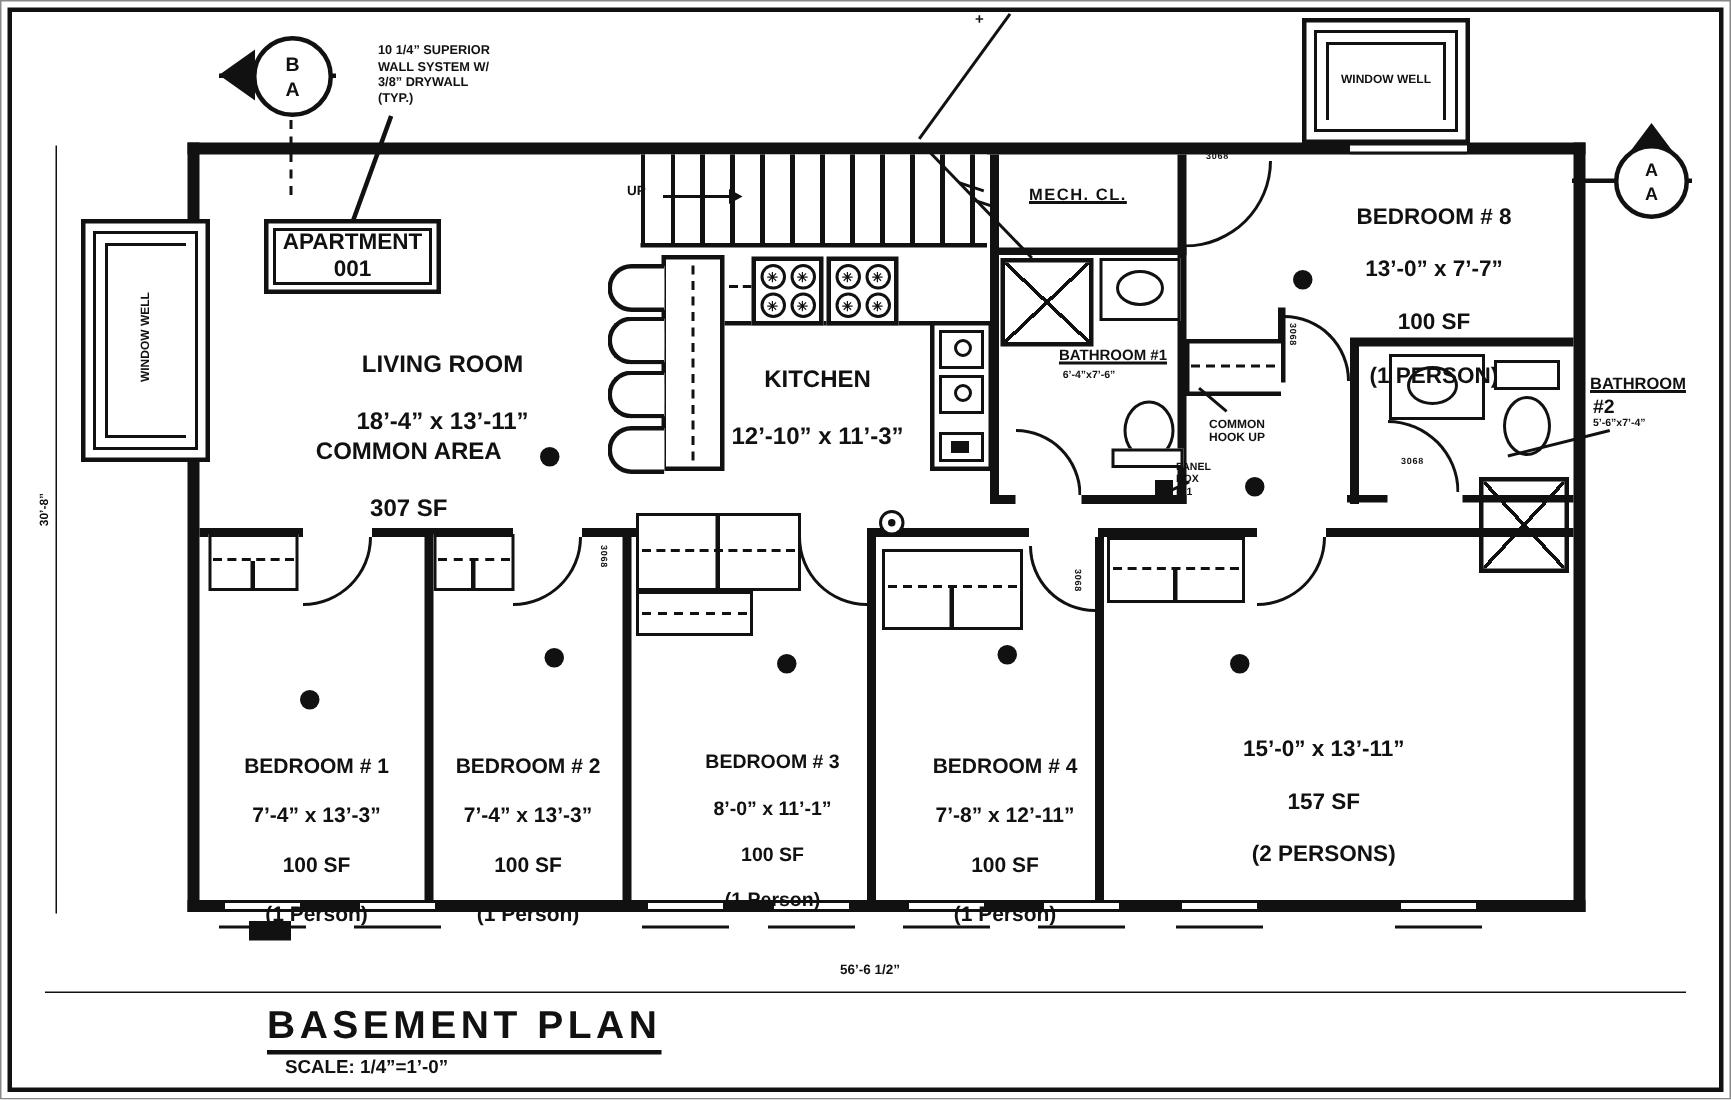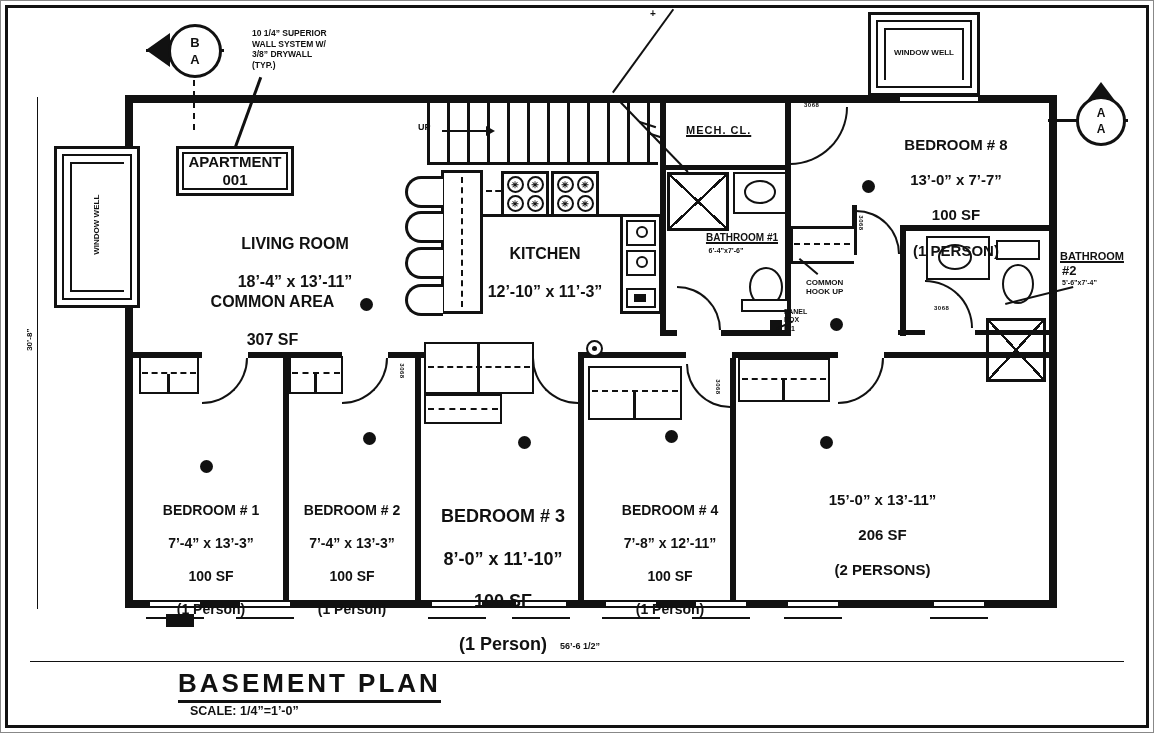--- a/index.html
+++ b/index.html
@@ -258,35 +258,35 @@
   <div>7’-4” x 13’-3”</div>
   <div>100 SF</div>
   <div>(1 Person)</div>
 </div>
 <div class="lbl" style="left:287px;top:485px;width:130px;font-size:14px">
   <div>BEDROOM # 2</div>
   <div>7’-4” x 13’-3”</div>
   <div>100 SF</div>
   <div>(1 Person)</div>
 </div>
-<div class="lbl" style="left:428px;top:485px;width:150px;font-size:18px">
+<div class="lbl" style="left:440px;top:485px;width:150px;font-size:13px">
   <div>BEDROOM # 3</div>
-  <div>8’-0” x 11’-10”</div>
+  <div>8’-0” x 11’-1”</div>
   <div>100 SF</div>
   <div>(1 Person)</div>
 </div>
 <div class="lbl" style="left:595px;top:485px;width:150px;font-size:14px">
   <div>BEDROOM # 4</div>
   <div>7’-8” x 12’-11”</div>
   <div>100 SF</div>
   <div>(1 Person)</div>
 </div>
 <div class="lbl" style="left:780px;top:473px;width:205px;font-size:15px">
   <div>15’-0” x 13’-11”</div>
-  <div>206 SF</div>
+  <div>157 SF</div>
   <div>(2 PERSONS)</div>
 </div>
 <div class="lbl" style="left:872px;top:118px;width:168px;font-size:15px">
   <div>BEDROOM # 8</div>
   <div>13’-0” x 7’-7”</div>
   <div>100 SF</div>
   <div>(1 PERSON)</div>
 </div>
 
 <div class="ln" style="left:30px;top:661px;width:1094px;height:1px"></div>

